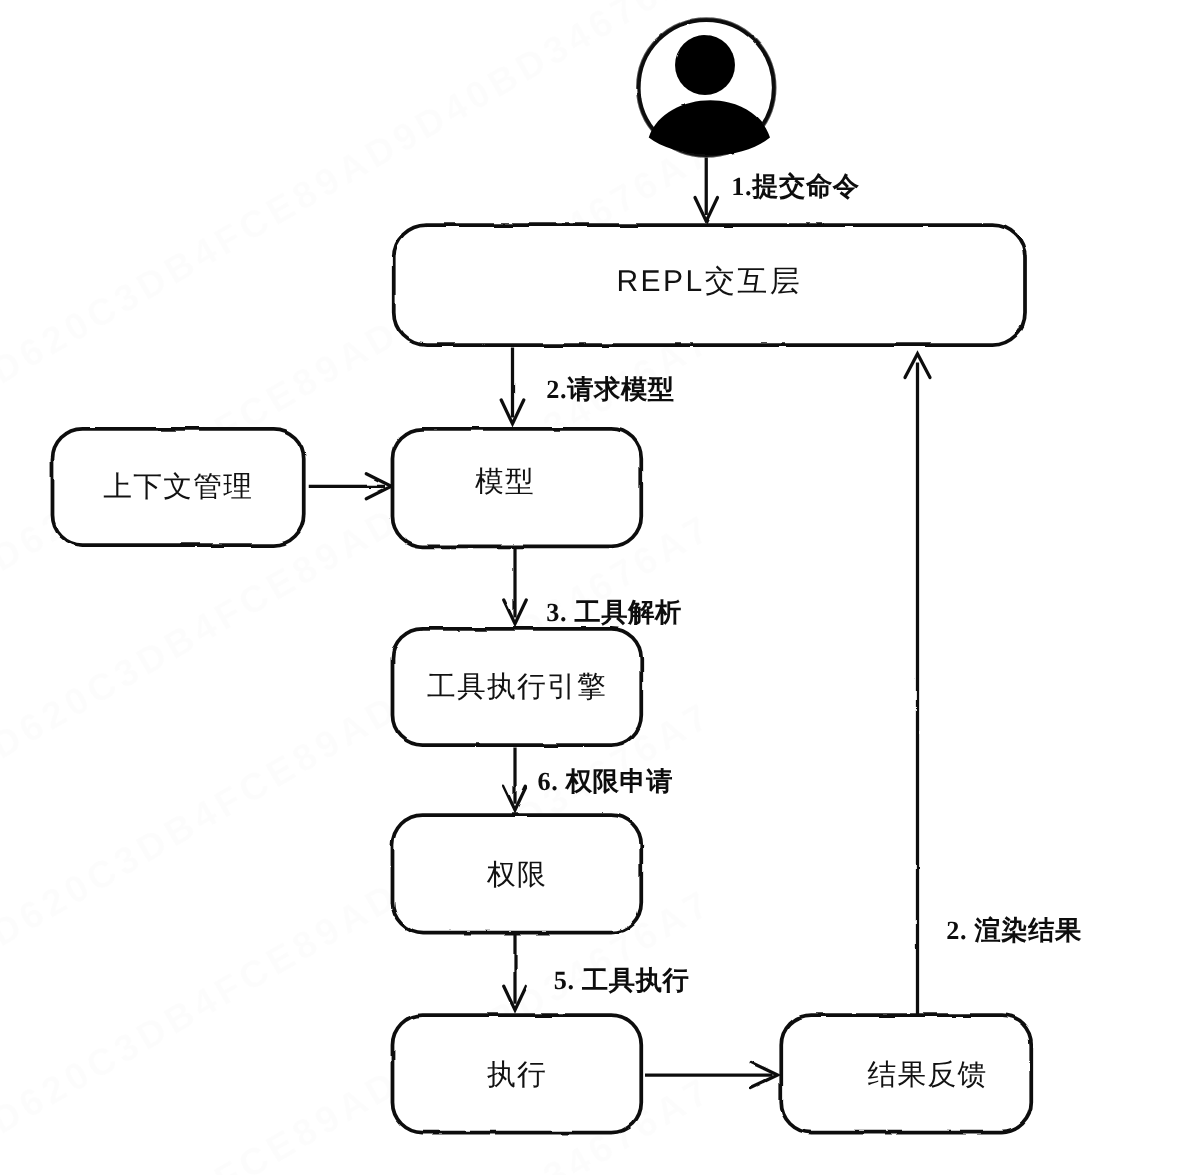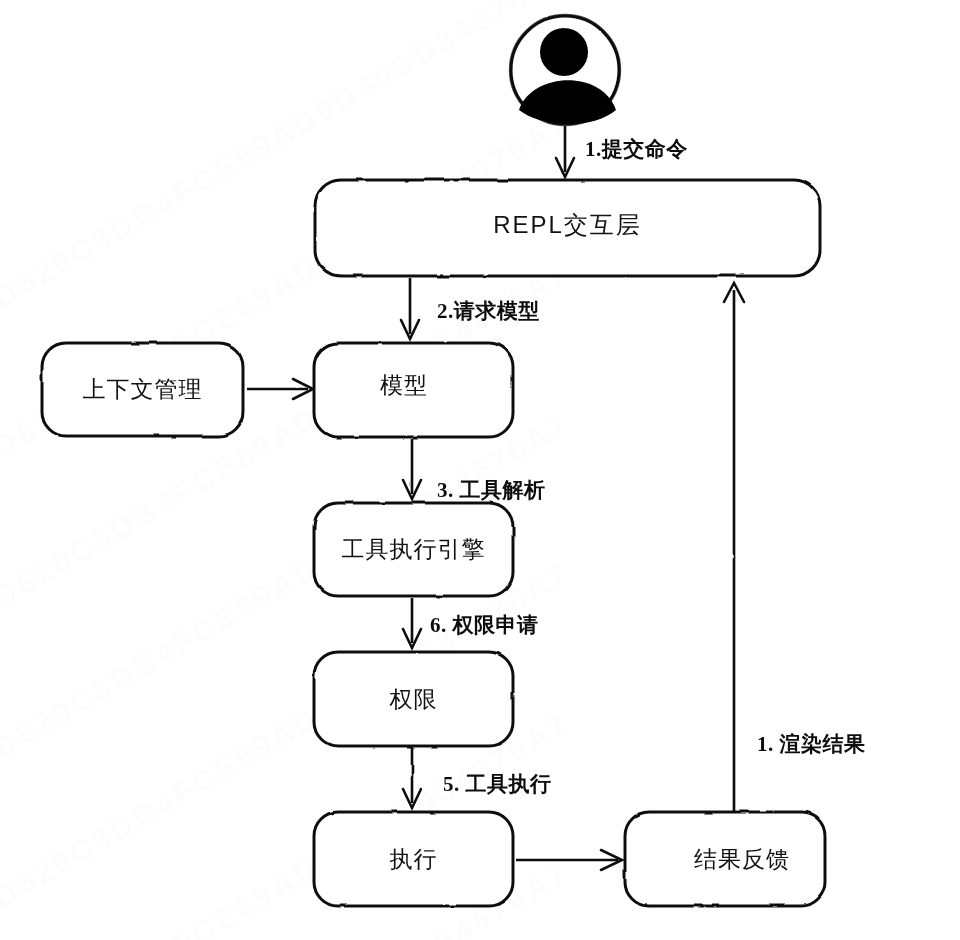--- a/index.html
+++ b/index.html
@@ -187,15 +187,15 @@
   <div class="edge-label" style="left:585px; top:135px;">1.提交命令</div>
 
   <div class="edge-label" style="left:437px; top:297px;">2.请求模型</div>
 
   <div class="edge-label" style="left:437px; top:456px;margin-top:20px;">3. 工具解析</div>
 
   <div class="edge-label" style="left:430px; top:611px;">6. 权限申请</div>
 
   <div class="edge-label" style="left:443px; top:770px;">5. 工具执行</div>
 
-  <div class="edge-label" style="left:757px; top:730px;">1. 渲染结果</div>
+  <div class="edge-label" style="left:757px; top:730px;">2. 渲染结果</div>
 
 </div>
 
 </body></html>

